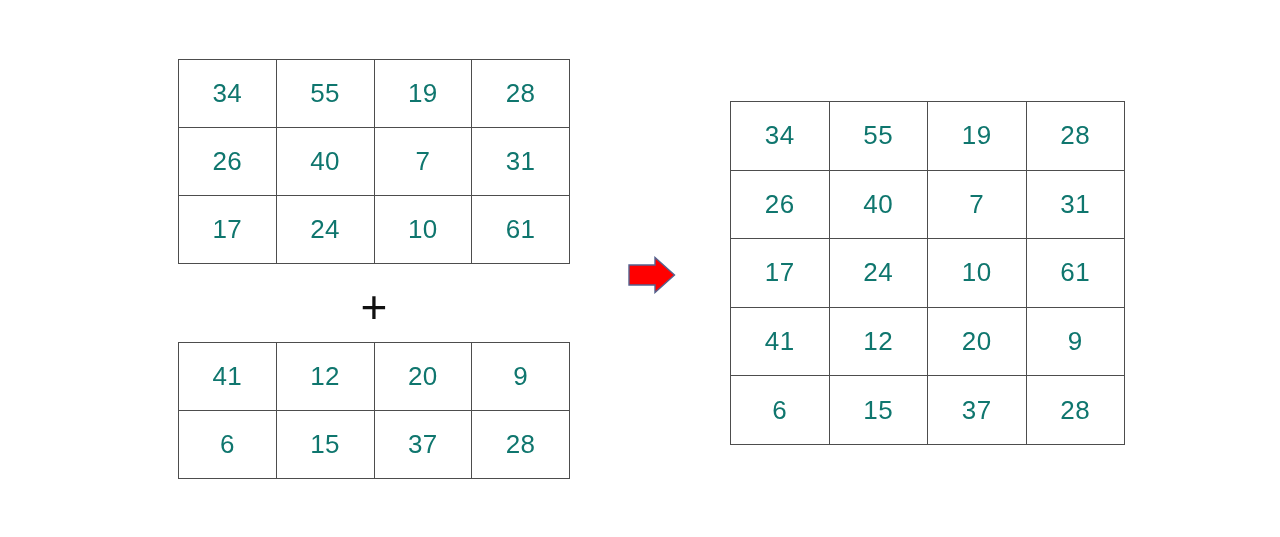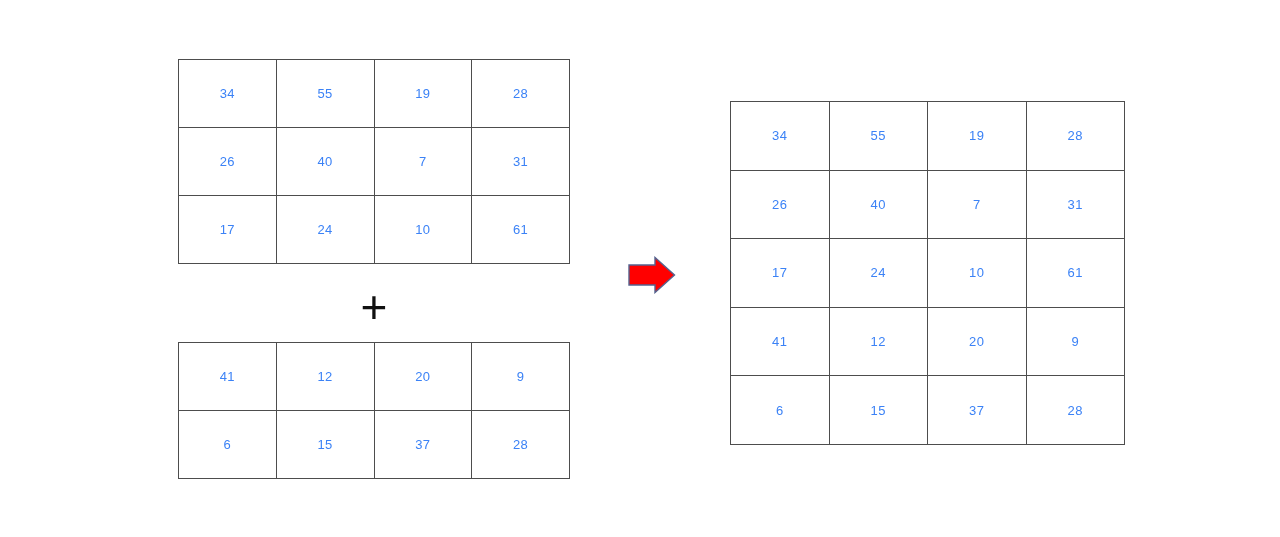--- a/index.html
+++ b/index.html
@@ -24,22 +24,22 @@
     gap: 1px;
     background: var(--table-border, #4d4d4d);
     border: 1px solid var(--table-border, #4d4d4d);
     box-sizing: border-box;
   }
   .tbl .cell {
     background: #ffffff;
     display: flex;
     align-items: center;
     justify-content: center;
-    font-size: 13px;
-    color: #3b82f6;
+    font-size: 26px;
+    color: #0f766e;
     letter-spacing: 0.5px;
   }
   .tbl-a { left: 178px; top: 59px;  width: 392px; height: 205px; }
   .tbl-b { left: 178px; top: 342px; width: 392px; height: 137px; }
   .tbl-c { left: 730px; top: 101px; width: 395px; height: 344px; }
 
   .plus {
     position: absolute;
     left: 178px;
     top: 283px;

